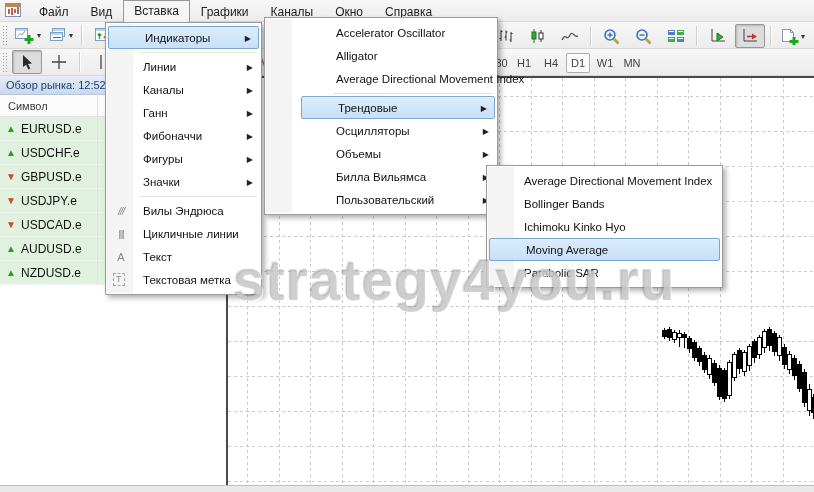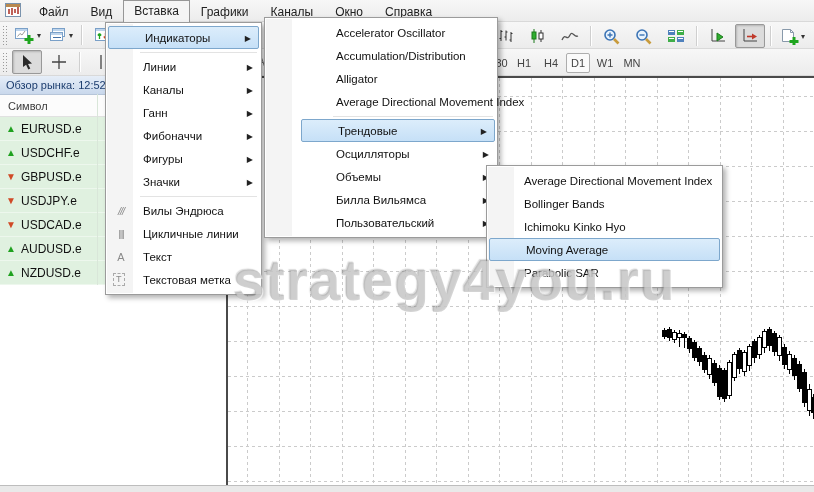--- a/index.html
+++ b/index.html
@@ -444,23 +444,20 @@
         <span class="gicon gi-text-label">T</span>
         <span class="mlabel">Текстовая метка</span>
       </div>
     </div>
   <div class="menu-panel" id="indicators-menu">
     <div class="gutter"></div>
   <div class="mitem">
         <span class="mlabel">Accelerator Oscillator</span>
       </div>
       <div class="mitem">
-        <span class="mlabel">Accumulation/Distribution</span>
-      </div>
-      <div class="mitem">
         <span class="mlabel">Alligator</span>
       </div>
       <div class="mitem">
         <span class="mlabel">Average Directional Movement Index</span>
       </div>
       <div class="msep"></div>
       <div class="mitem selected">
         <span class="mlabel">Трендовые</span>
         <span class="marrow">▶</span>
       </div>

